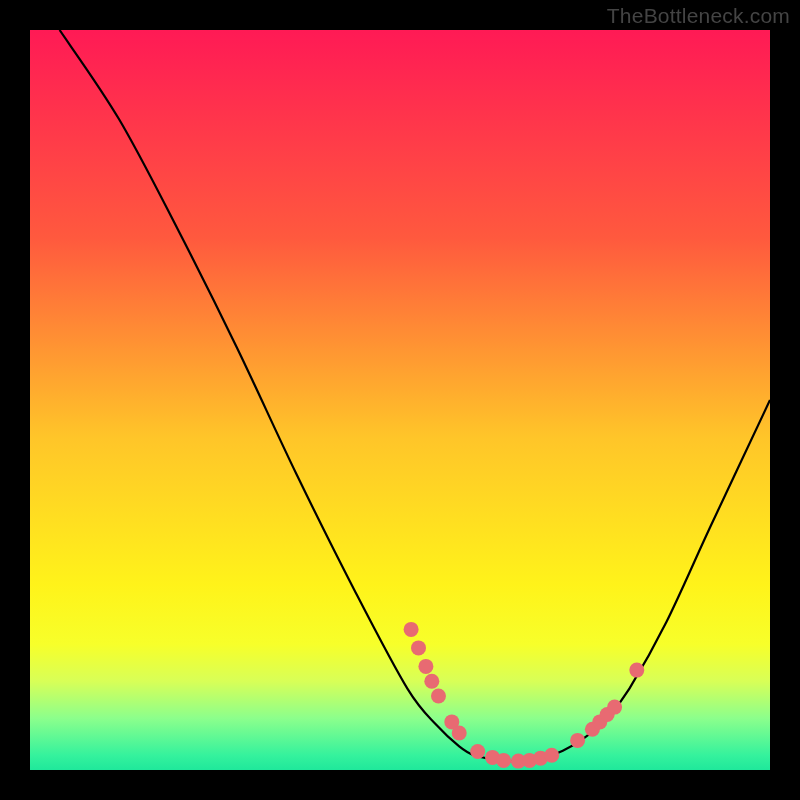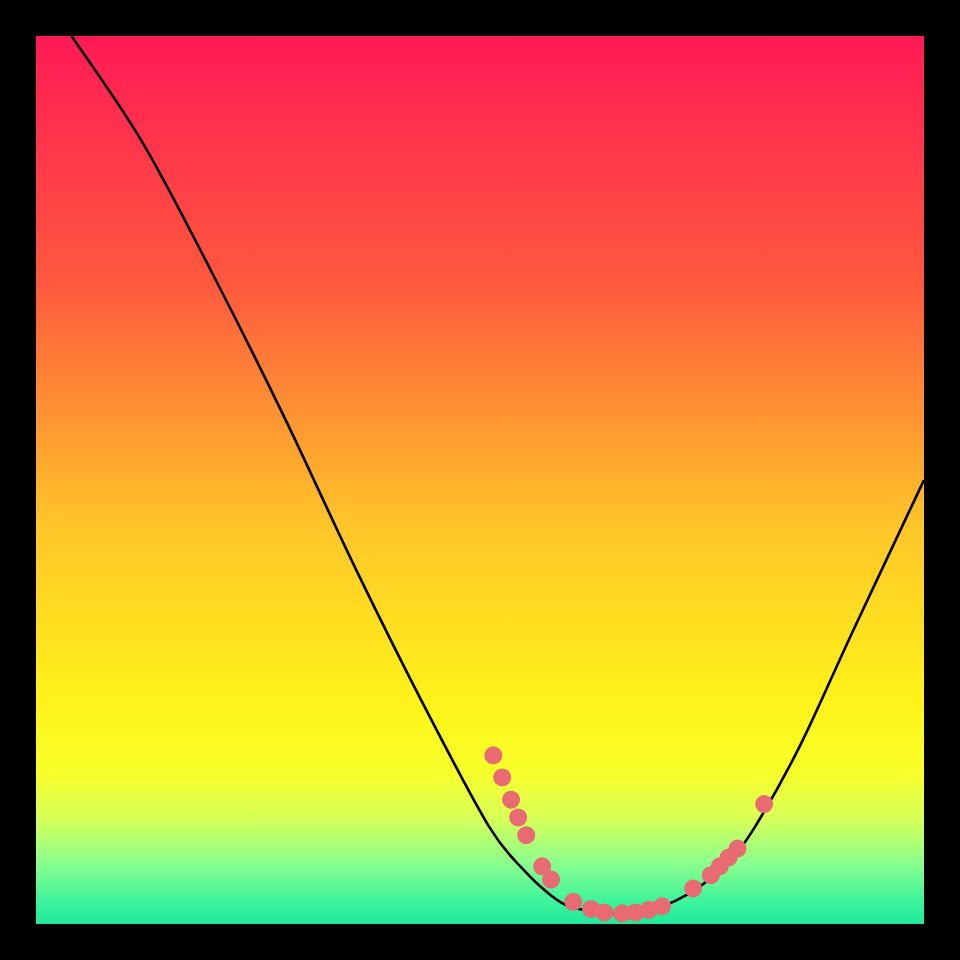--- a/index.html
+++ b/index.html
@@ -33,20 +33,21 @@
     top: 30px;
     width: 740px;
     height: 740px;
   }
   svg { display: block; }
 </style>
 </head>
 <body>
 
 <div class="frame">
+  <div class="watermark">TheBottleneck.com</div>
   <div class="plot-wrap">
     <svg id="chart-svg" width="740" height="740" viewBox="0 0 740 740">
       <defs>
         <linearGradient id="bg-grad" x1="0" y1="0" x2="0" y2="1">
             <stop offset="0%" stop-color="#ff1a55"></stop>
             <stop offset="28.000000000000004%" stop-color="#ff593e"></stop>
             <stop offset="55.00000000000001%" stop-color="#ffc529"></stop>
             <stop offset="75%" stop-color="#fff31a"></stop>
             <stop offset="83%" stop-color="#f7ff2a"></stop>
             <stop offset="88%" stop-color="#d8ff57"></stop>

